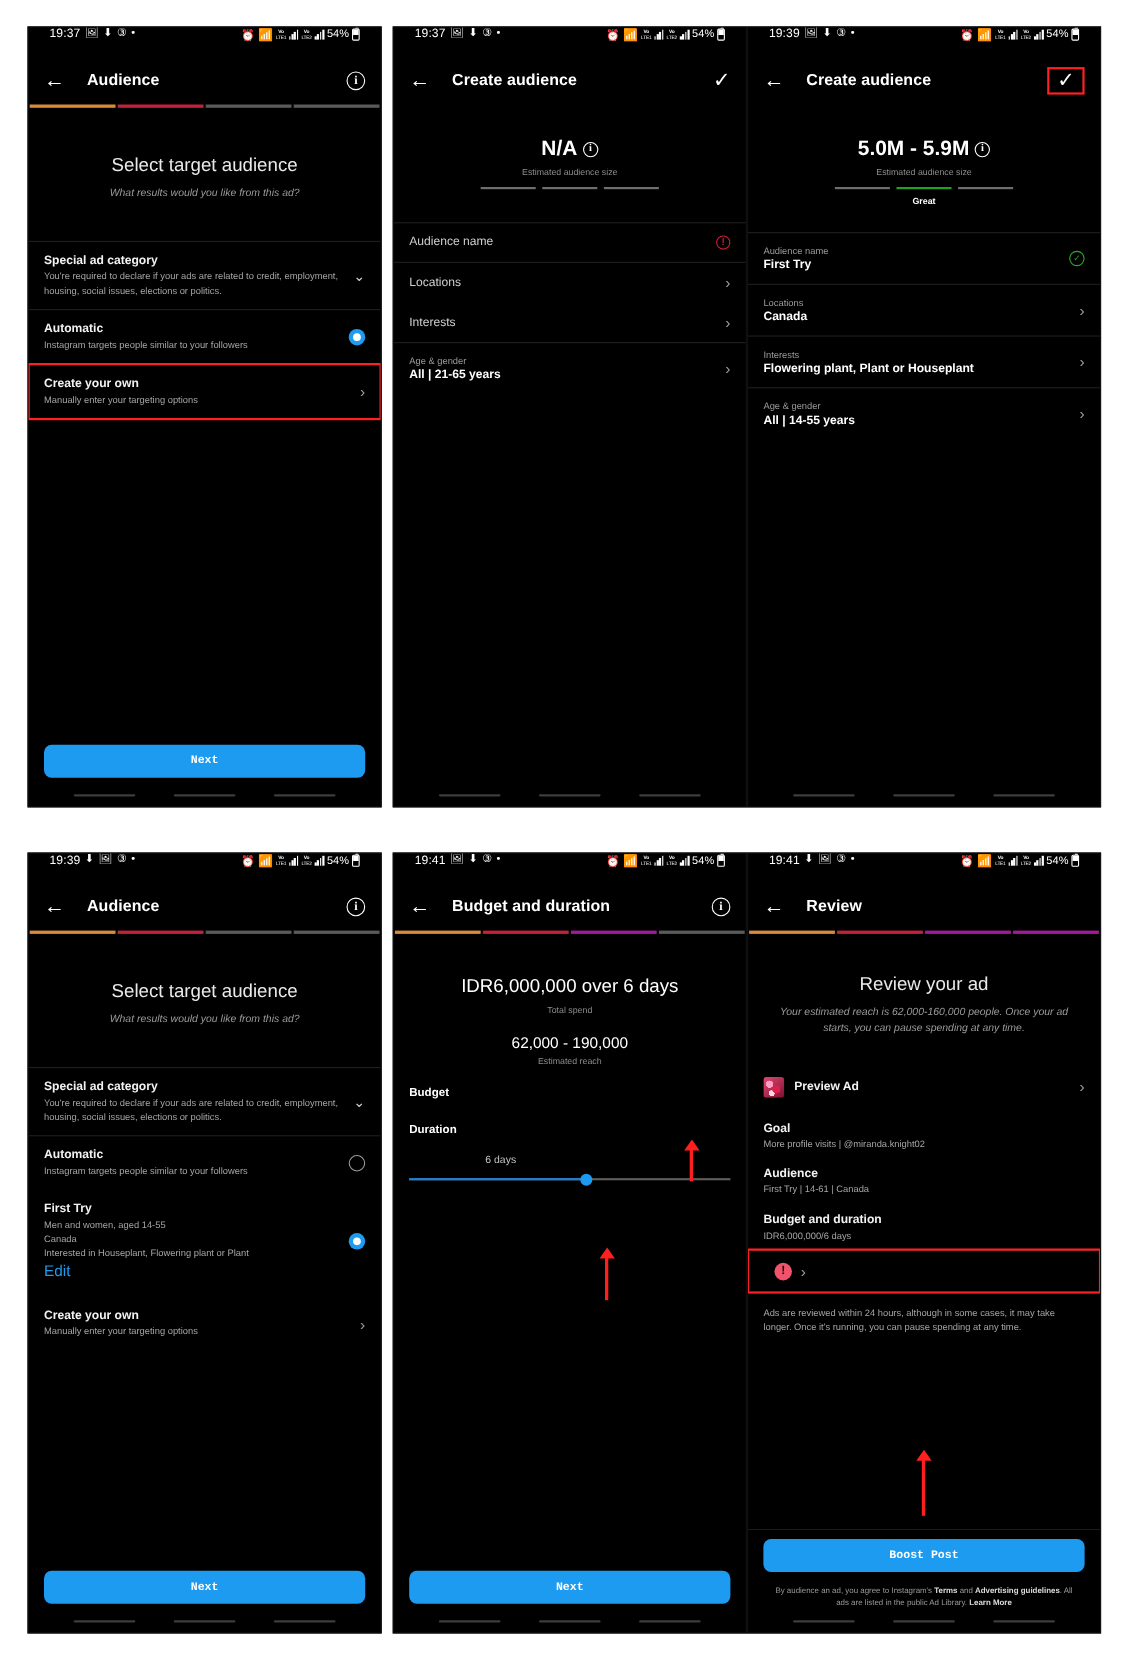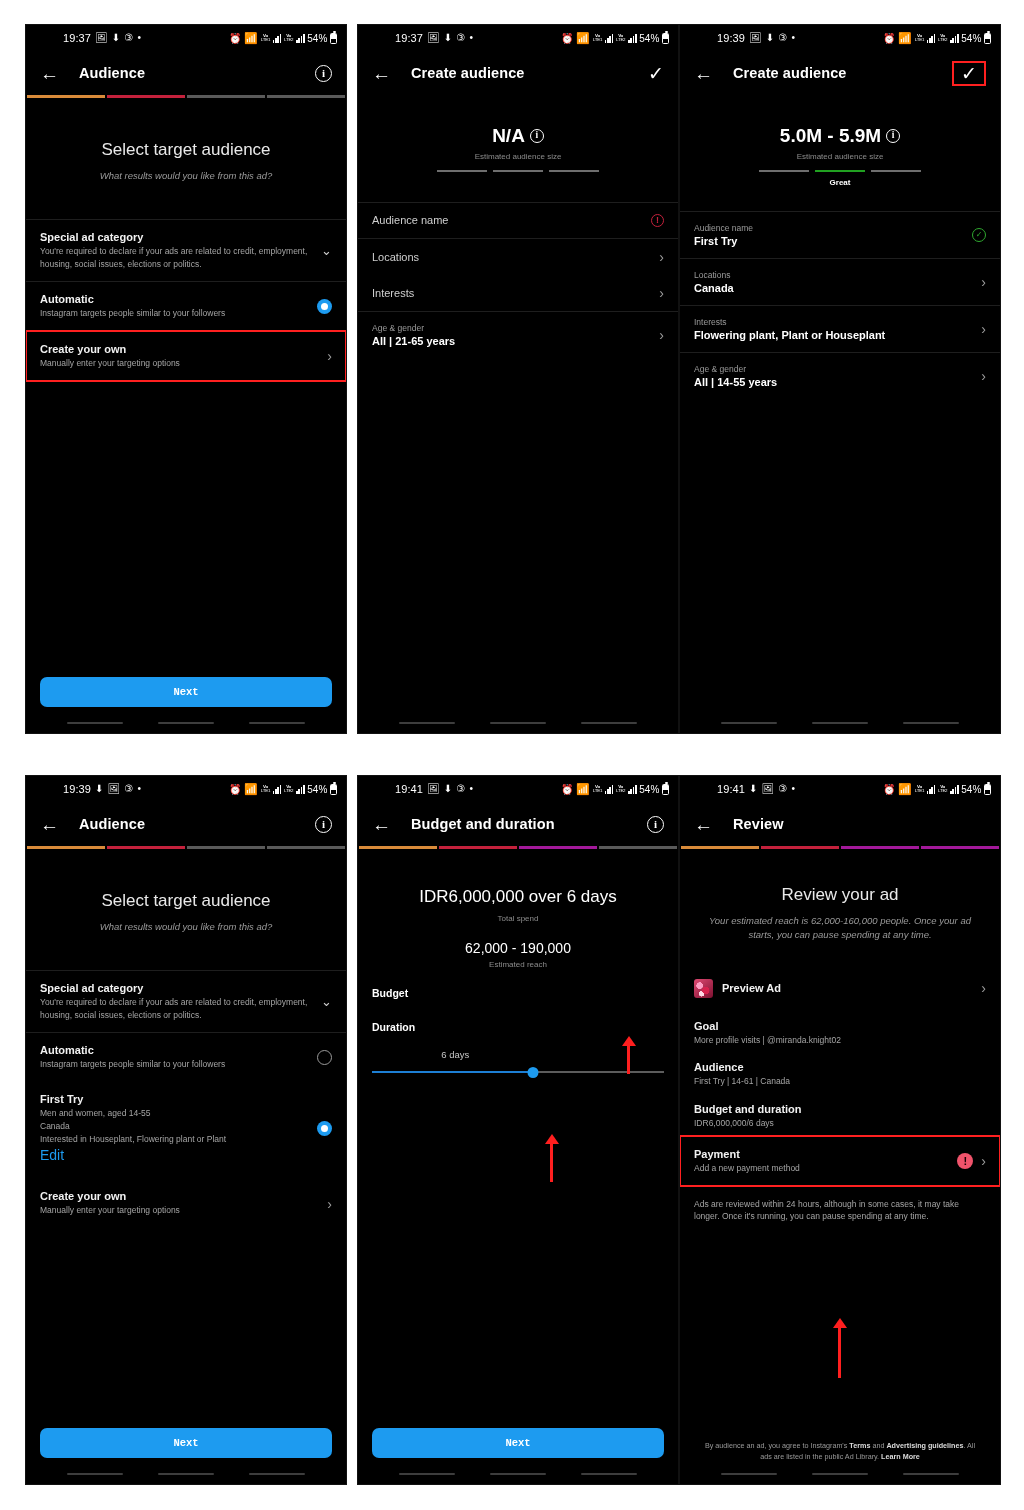--- a/index.html
+++ b/index.html
@@ -19,24 +19,23 @@
     border: 1px solid #111;
   }
   .r1 { top: 24px; }
   .r2 { top: 775px; }
   .c1 { left: 25px; }
   .c2 { left: 357px; }
   .c3 { left: 679px; }
 
   
   .statusbar {
-    height: 26px; display: flex; align-items: center;
-    padding: 0 9px; color: #fff; font-size: 10.5px;
+    height: 26px; display: flex; align-items: flex-start;
+    padding: 0 19px; color: #fff; font-size: 10.5px;
     letter-spacing: .1px;
-    margin-left: 28px;
   }
   .sb-left { display: flex; align-items: center; gap: 4px; }
   .sb-time { font-size: 11px; font-weight: 500; }
   .sb-right { margin-left: auto; display: flex; align-items: center; gap: 2.5px; font-size: 10px; }
   .sb-ico { display: inline-block; line-height: 1; font-size: 10px; }
   .sig { display:inline-flex; align-items:flex-end; gap:.7px; height:9px; }
   .sig i { display:block; width:1.7px; background:#fff; }
   .sig i:nth-child(1){height:3px} .sig i:nth-child(2){height:5px}
   .sig i:nth-child(3){height:7px} .sig i:nth-child(4){height:9px}
   .volte { font-size:4.4px; line-height:1; color:#fff; text-align:center; letter-spacing:-.2px;}
@@ -676,33 +675,32 @@
           <div class="row-desc">First Try | 14-61 | Canada</div>
         </div>
       </div>
       <div class="row noline" style="padding-bottom:6px">
         <div class="row-main">
           <div class="row-title">Budget and duration</div>
           <div class="row-desc">IDR6,000,000/6 days</div>
         </div>
       </div>
       <div class="row hl-box">
-        <div class="row-main">
-          <div class="row-title">Payment</div>
-          <div class="row-desc">Add a new payment method</div>
-        </div>
         <div class="row-right">
           <span class="alert-ico">!</span>
           <span class="chev">›</span>
         </div>
       </div>
       <div class="row-desc" style="padding:10px 14px 0">Ads are reviewed within 24 hours, although in some cases, it may take longer. Once it's running, you can pause spending at any time.</div>
     </div>
     <div class="arrow" style="left:158px; top:550px; height:52px;"></div>
     <div class="footer">
+      <div class="cta-wrap">
+        <div class="cta">Boost Post</div>
+      </div>
       <div class="legal">
         <span>By audience an ad, you agree to Instagram's </span><b>Terms</b><span> and </span><b>Advertising guidelines</b><span>. All ads are listed in the public Ad Library. </span><b>Learn More</b>
       </div>
       <div class="navbar">
         <span></span>
         <span></span>
         <span></span>
       </div>
     </div>
   </div>

